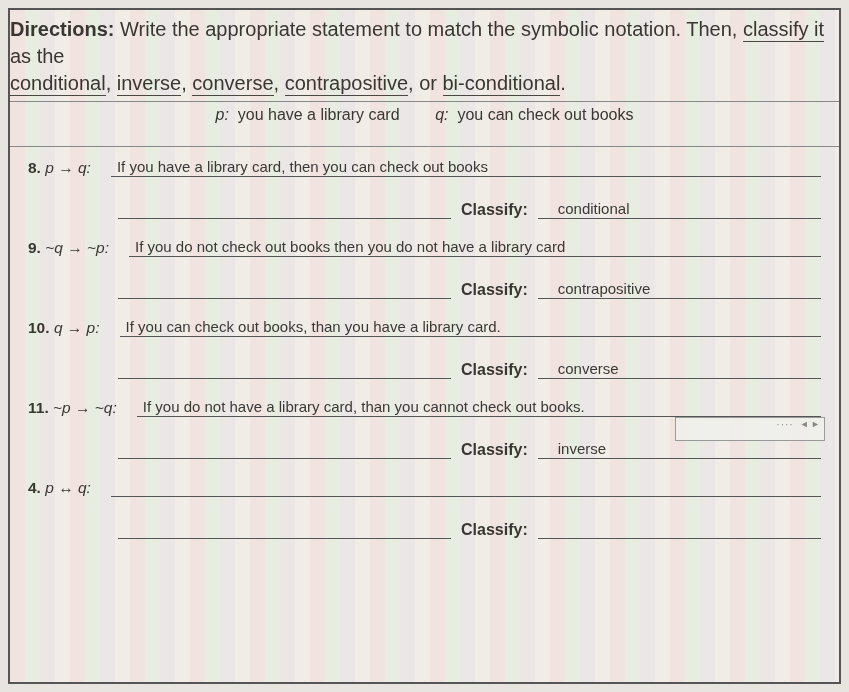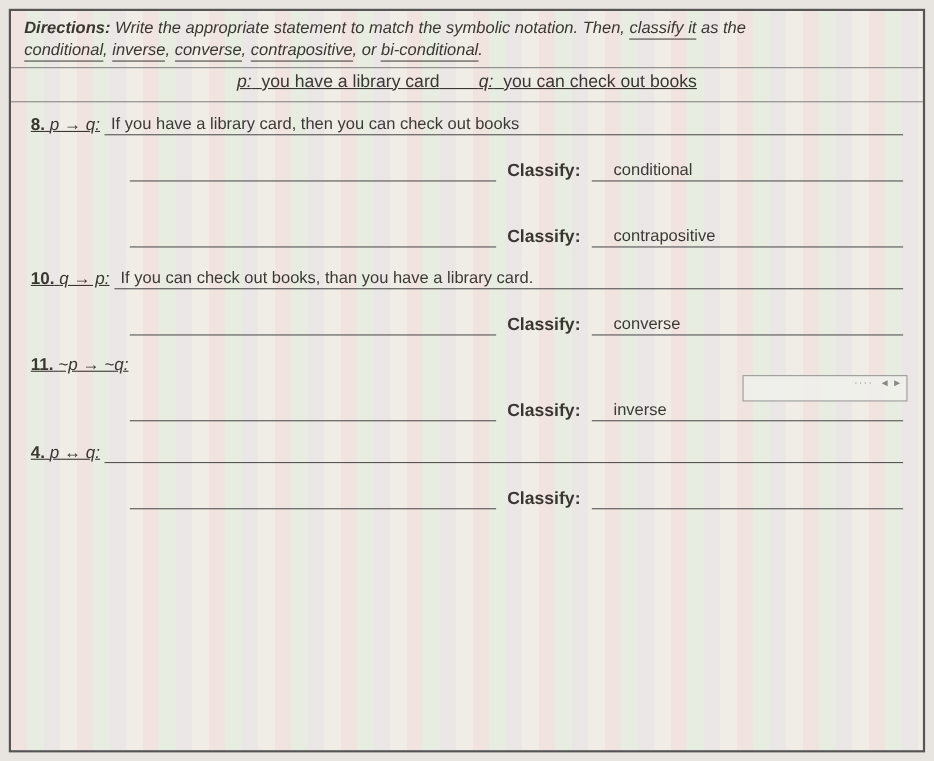--- a/index.html
+++ b/index.html
@@ -19,48 +19,46 @@
         rgba(0,255,100,0.04) 15px, rgba(0,255,100,0.04) 30px,
         rgba(100,100,255,0.04) 30px, rgba(100,100,255,0.04) 45px,
         rgba(255,255,255,0.04) 45px, rgba(255,255,255,0.04) 60px
       ),
       #f0ece5;
     width: 100%;
     height: 100%;
     padding: 0;
   }
   .directions {
-    padding: 6px 12px 4px 12px;
-    font-size: 15px;
+    padding: 6px 12px 4px 0;
+    font-size: 20px;
     color: #3a3733;
     line-height: 1.35;
     border-bottom: 1px solid #888;
-    font-style: italic;
   }
   .directions b { font-weight: bold; }
   .ul { border-bottom: 1.5px solid #4a4740; padding-bottom: 1px; }
   .given {
     padding: 4px 12px 6px 12px;
     font-size: 16px;
     color: #3a3733;
     text-align: center;
     border-bottom: 1px solid #888;
   }
   .given .pq { font-style: italic; }
-  .given .pqrow { margin-bottom: 2px; text-decoration: underline; }
+  .given .pqrow { margin-bottom: 16px; }
   .problem {
     padding: 10px 18px 8px 18px;
     font-size: 16px;
     color: #3a3733;
   }
   .line1 {
     display: flex;
     align-items: flex-end;
-    gap: 4px;
-    text-decoration: underline;
+    gap: 20px;
   }
   .num-notation {
     white-space: nowrap;
     font-weight: 600;
     font-size: 15.5px;
   }
   .num-notation .sym { font-style: italic; font-weight: 400; }
   .blank-long {
     flex: 1;
     border-bottom: 1.5px solid #555;
@@ -163,20 +161,29 @@
     <div class="line2">
       <div class="blank-half"></div>
       <span class="classify-label">Classify:</span>
       <div class="blank-class">
         <span class="class-ans">conditional</span>
       </div>
     </div>
   </div>
 
   <div class="problem">
+    <div class="line1">
+      <span class="num-notation">
+        <span>9.</span>
+        <span class="sym">~q → ~p:</span>
+      </span>
+      <div class="blank-long">
+        <span class="written">If you do not check out books then you do not have a library card</span>
+      </div>
+    </div>
     <div class="line2">
       <div class="blank-half"></div>
       <span class="classify-label">Classify:</span>
       <div class="blank-class">
         <span class="class-ans">contrapositive</span>
       </div>
     </div>
   </div>
 
   <div class="problem">
@@ -197,20 +204,23 @@
       </div>
     </div>
   </div>
 
   <div class="problem problem-wrap">
     <div class="line1">
       <span class="num-notation">
         <span>11.</span>
         <span class="sym">~p → ~q:</span>
       </span>
+      <div class="blank-long">
+        <span class="written">If you do not have a library card, than you cannot check out books.</span>
+      </div>
     </div>
     <div class="line2">
       <div class="blank-half"></div>
       <span class="classify-label">Classify:</span>
       <div class="blank-class" style="position:relative;">
         <span class="class-ans">inverse</span>
         <div class="overlay-box" style="top:-22px;bottom:auto;">
           <span class="dots">····</span>
           <span class="arrows">◄ ►</span>
         </div>

